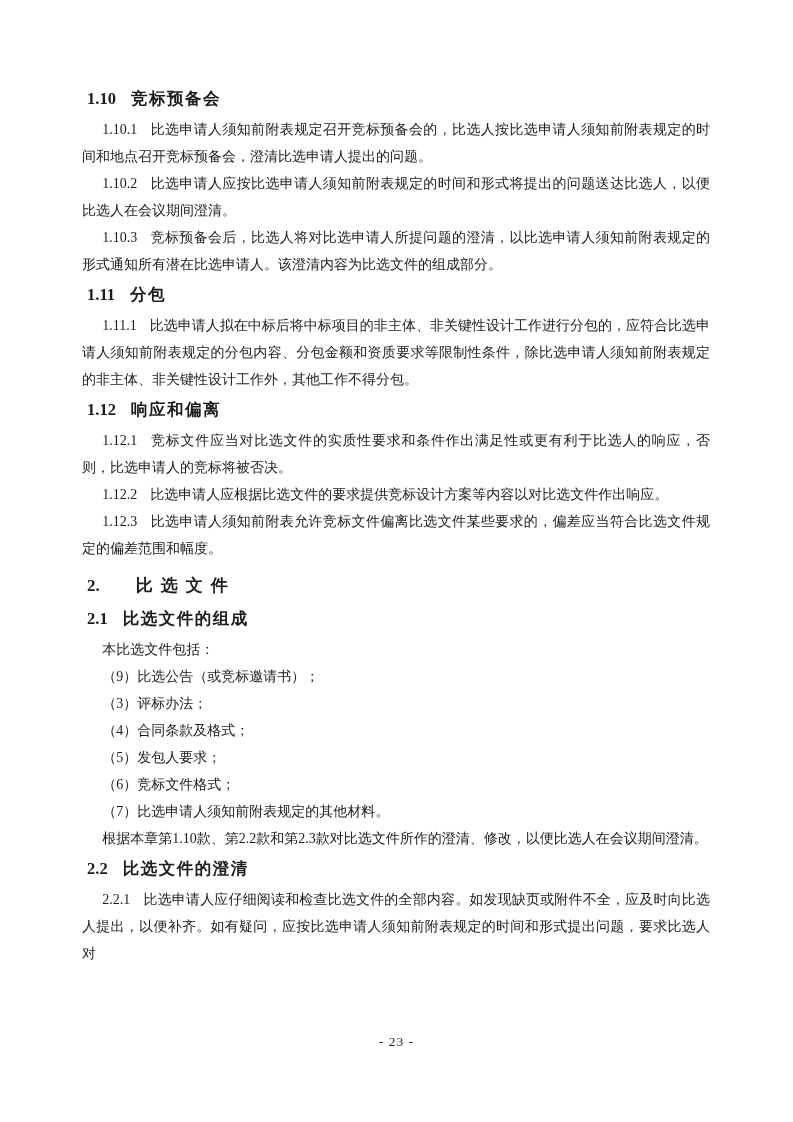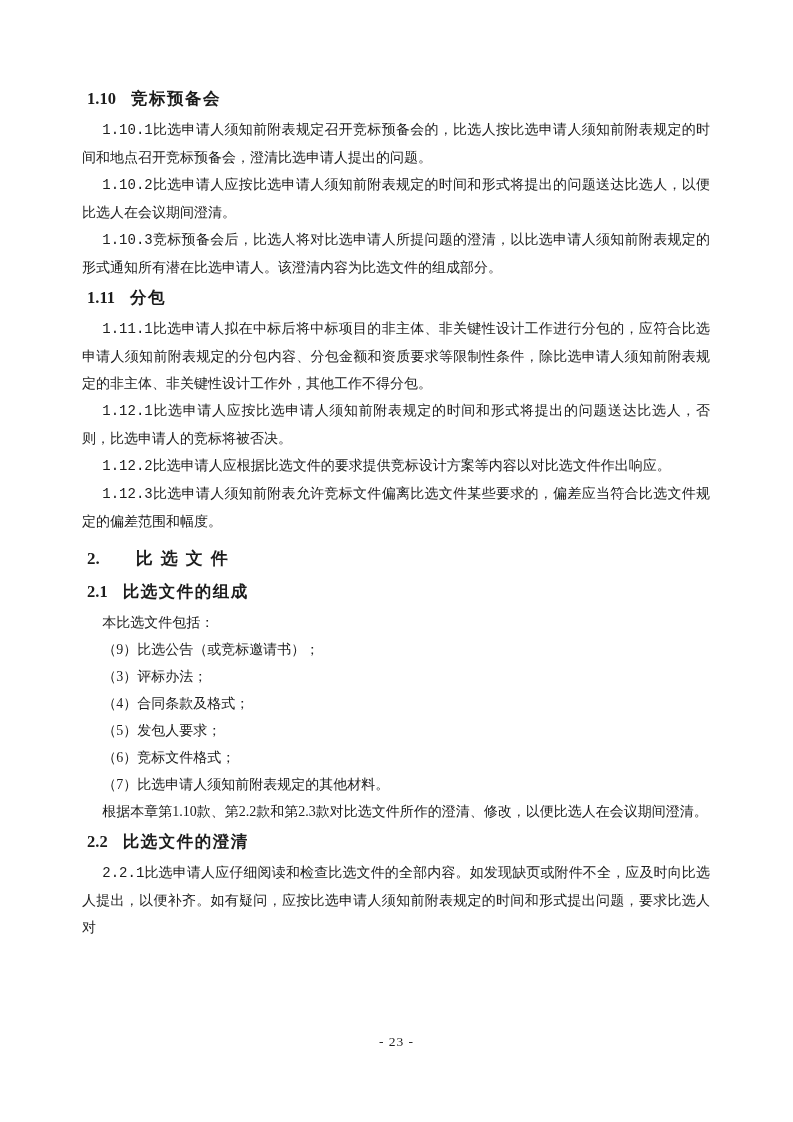--- a/index.html
+++ b/index.html
@@ -34,21 +34,21 @@
   }
   h2.chapter .hnum { letter-spacing: normal; margin-right: 36px; }
 
   p.body {
     font-size: 14px;
     line-height: 27px;
     margin: 0;
     text-align: justify;
     text-indent: 1.45em;
   }
-  .pnum { margin-right: 0; font-family: Liberation Mono, monospace; }
+  .pnum { margin-right: 13px; }
 
   .footer {
     position: absolute;
     top: 1034px;
     left: 0;
     width: 100%;
     text-align: center;
     font-size: 13.5px;
     letter-spacing: 1px;
   }
@@ -72,22 +72,25 @@
       <span class="pnum">1.10.3</span><span>竞标预备会后，比选人将对比选申请人所提问题的澄清，以比选申请人须知前附表规定的形式通知所有潜在比选申请人。该澄清内容为比选文件的组成部分。</span>
     </p>
 
     <h3 class="sec">
       <span class="hnum">1.11</span><span>分包</span>
     </h3>
     <p class="body">
       <span class="pnum">1.11.1</span><span>比选申请人拟在中标后将中标项目的非主体、非关键性设计工作进行分包的，应符合比选申请人须知前附表规定的分包内容、分包金额和资质要求等限制性条件，除比选申请人须知前附表规定的非主体、非关键性设计工作外，其他工作不得分包。</span>
     </p>
 
+    <h3 class="sec">
+      <span class="hnum">1.12</span><span>响应和偏离</span>
+    </h3>
     <p class="body">
-      <span class="pnum">1.12.1</span><span>比选申请人应按比选申请人须知前附表规定的时间和形式将提出的问题送达比选人，否则，比选申请人的竞标将被否决。</span>
+      <span class="pnum">1.12.1</span><span>竞标文件应当对比选文件的实质性要求和条件作出满足性或更有利于比选人的响应，否则，比选申请人的竞标将被否决。</span>
     </p>
     <p class="body">
       <span class="pnum">1.12.2</span><span>比选申请人应根据比选文件的要求提供竞标设计方案等内容以对比选文件作出响应。</span>
     </p>
     <p class="body">
       <span class="pnum">1.12.3</span><span>比选申请人须知前附表允许竞标文件偏离比选文件某些要求的，偏差应当符合比选文件规定的偏差范围和幅度。</span>
     </p>
 
     <h2 class="chapter">
       <span class="hnum">2.</span><span>比选文件</span>

